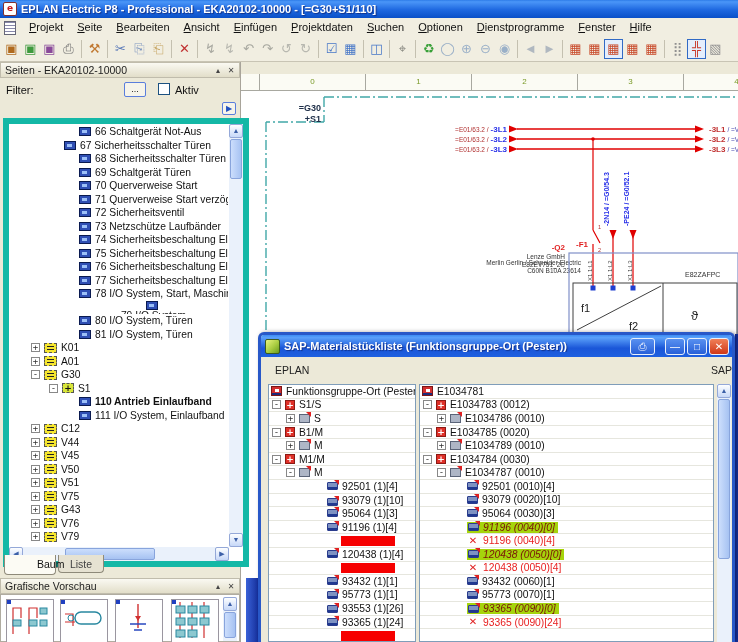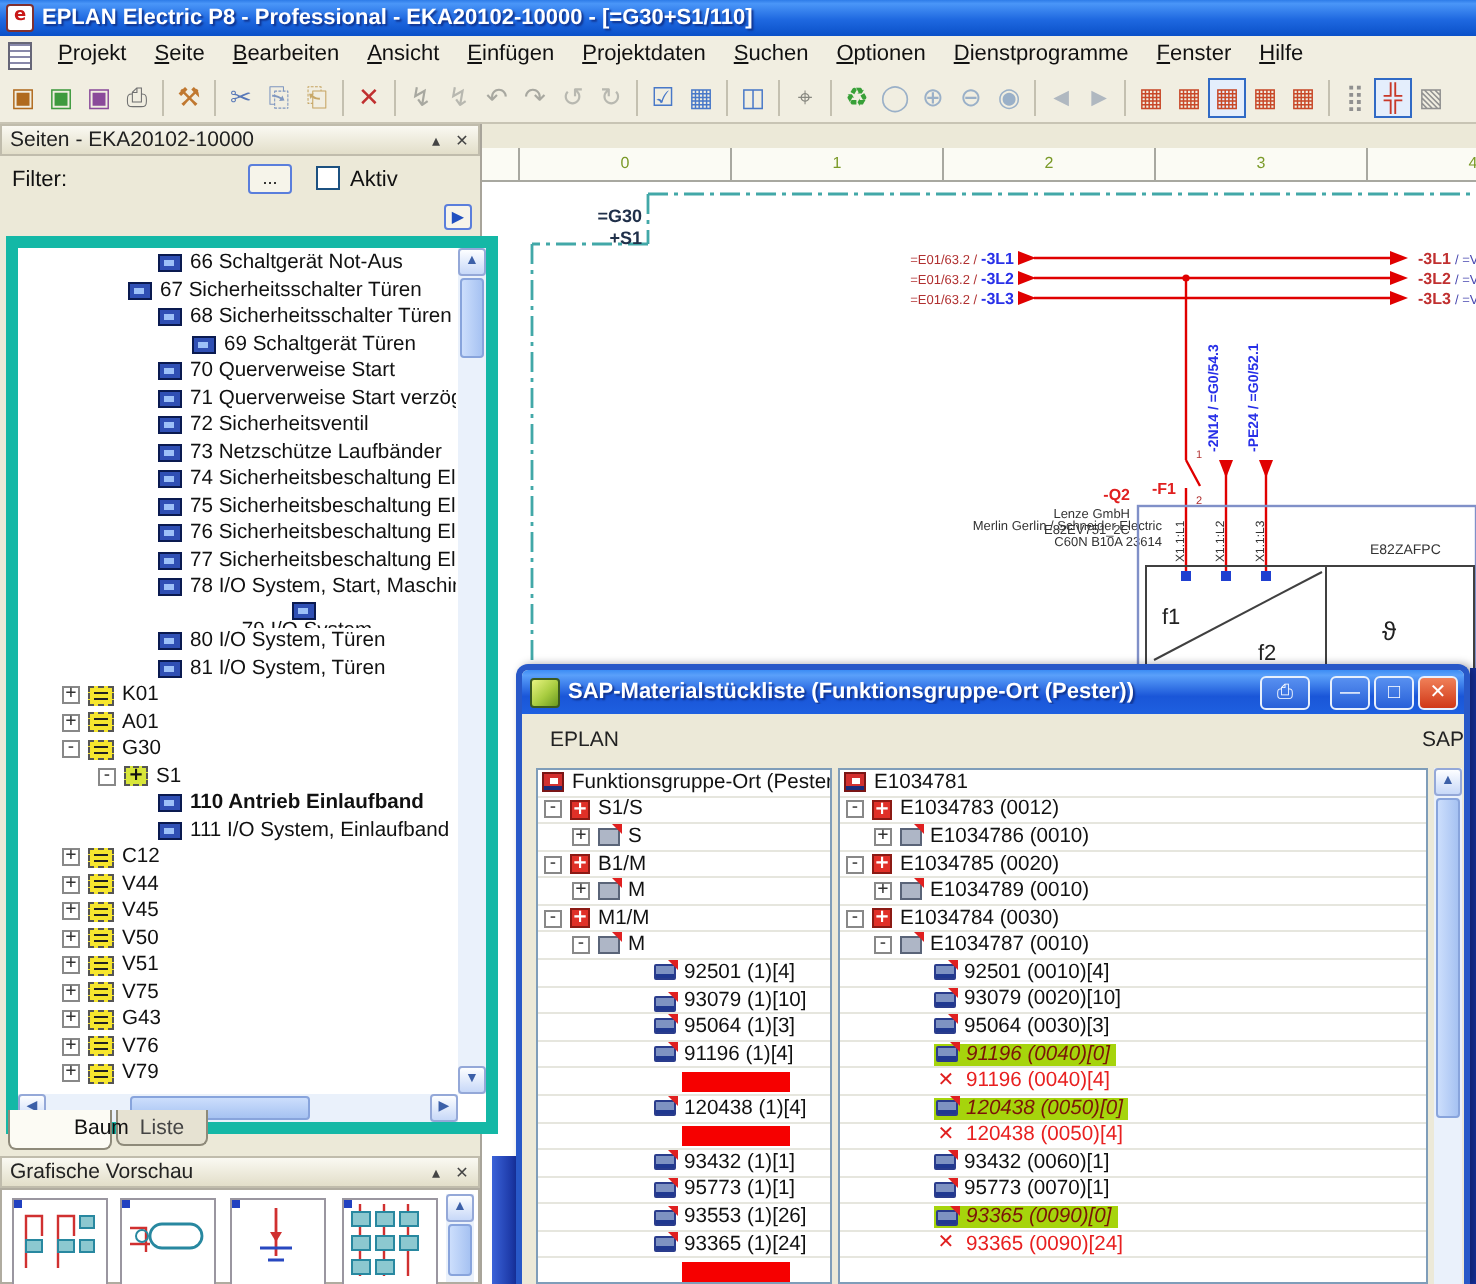--- a/index.html
+++ b/index.html
@@ -278,21 +278,21 @@
             <span class="">66 Schaltgerät Not-Aus</span>
           </div>
           <div class="prow" style="padding-left: 54px;">
             <span class="tic icn-page"></span>
             <span class="">67 Sicherheitsschalter Türen</span>
           </div>
           <div class="prow" style="padding-left: 69px;">
             <span class="tic icn-page"></span>
             <span class="">68 Sicherheitsschalter Türen</span>
           </div>
-          <div class="prow" style="padding-left: 69px; margin-left: 17px;">
+          <div class="prow" style="padding-left: 69px;">
             <span class="tic icn-page"></span>
             <span class="">69 Schaltgerät Türen</span>
           </div>
           <div class="prow" style="padding-left: 69px;">
             <span class="tic icn-page"></span>
             <span class="">70 Querverweise Start</span>
           </div>
           <div class="prow" style="padding-left: 69px;">
             <span class="tic icn-page"></span>
             <span class="">71 Querverweise Start verzögert</span>

